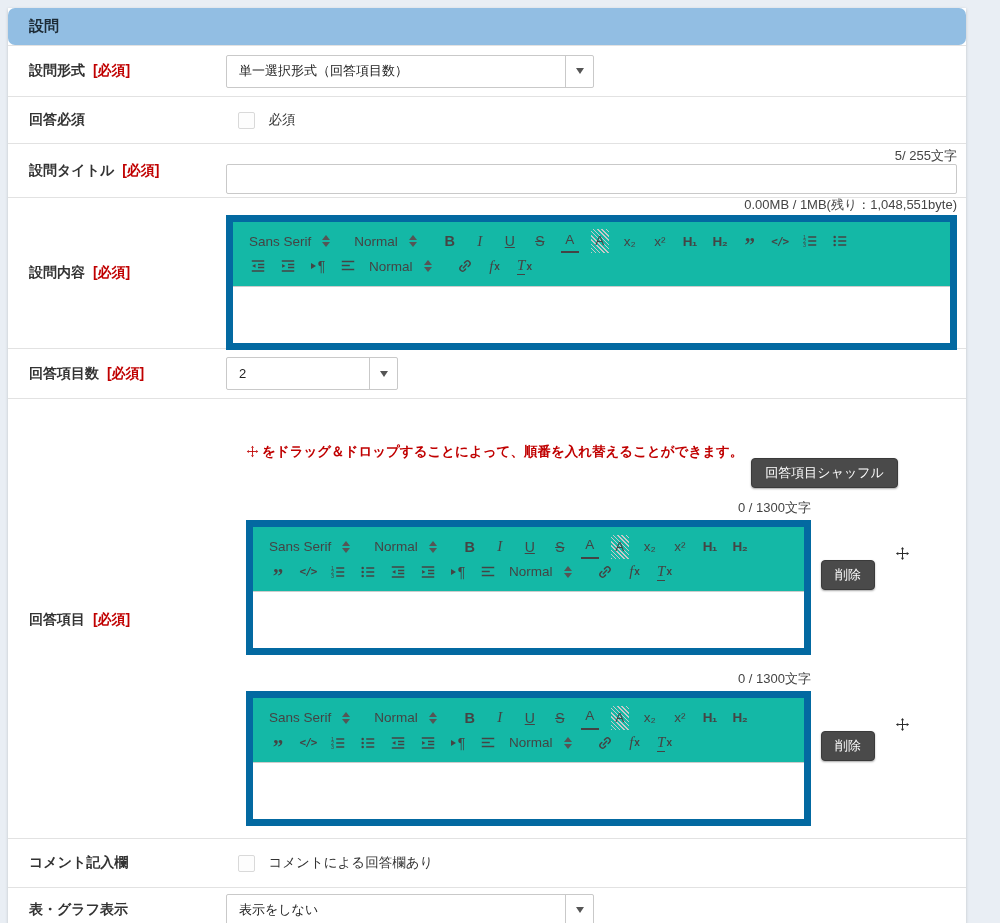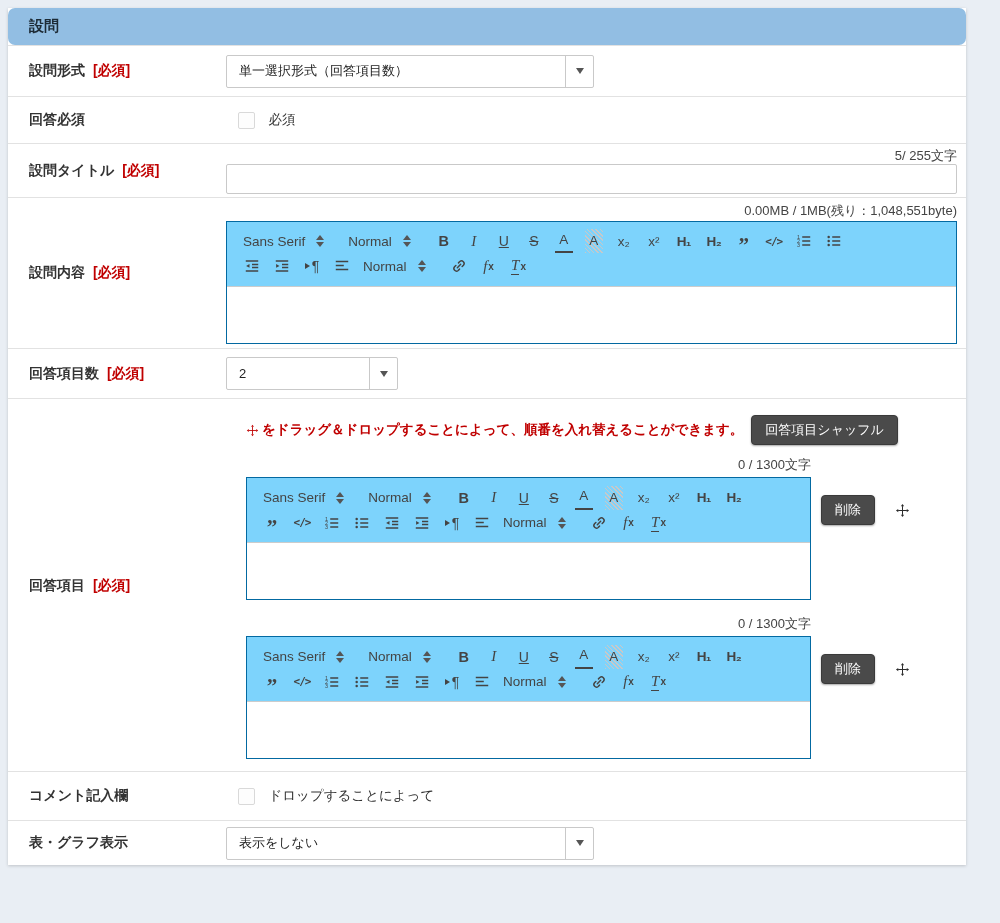--- a/index.html
+++ b/index.html
@@ -60,31 +60,31 @@
     font-size:13px; padding:0 8px; outline:none;
   }
 
   
   .dark-btn {
     background: var(--dark-button-bg, #4a4a4a);
     color:#fff; border:1px solid #3a3a3a; border-radius:4px;
     font-size:13px; font-family:inherit;
     padding:4px 13px; height:30px;
     box-shadow:0 1px 2px rgba(0,0,0,.35);
-    cursor:pointer; white-space:nowrap;
+    cursor:pointer; white-space:nowrap;margin-top:43px;
   }
 
   
   .light-btn {
     background:#f6f6f6; color:#333; border:1px solid #ababab; border-radius:3px;
     font-size:13px; font-family:inherit; padding:0 8px; height:27px; cursor:pointer;
   }
 
   
-  .editor { border:1px solid #0369a1; background:#7dd3fc; }
+  .editor { border:7px solid #0369a1; background:#14b8a6; }
   .ql-toolbar { padding:7px 10px; border-bottom:1px solid #ccc; }
   .ql-row { display:flex; align-items:center; height:25px; }
   .ql-item {
     display:inline-flex; align-items:center; justify-content:center;
     min-width:18px; height:24px; margin:0 6px;
     font-size:14px; color:#444; cursor:pointer; white-space:nowrap;
   }
   .ql-select { margin-right:18px; }
   .ql-sel-label { font-size:13.5px; color:#444; }
   .updn { display:inline-flex; flex-direction:column; gap:2px; margin-left:11px; }
@@ -545,21 +545,21 @@
 
     </div>
   </div>
 
   <div class="row" style="height:49px;">
     <div class="label-cell">
       <span>コメント記入欄</span>
     </div>
     <div class="content-cell" style="padding-left:12px;">
       <span class="checkbox"></span>
-      <span class="cb-label">ドロップすることによって</span>
+      <span class="cb-label">コメントによる回答欄あり</span>
     </div>
   </div>
 
 
   <div class="row" style="height:45px;">
     <div class="label-cell">
       <span>表・グラフ表示</span>
     </div>
     <div class="content-cell">
       <div class="sel" style="width:368px;">

